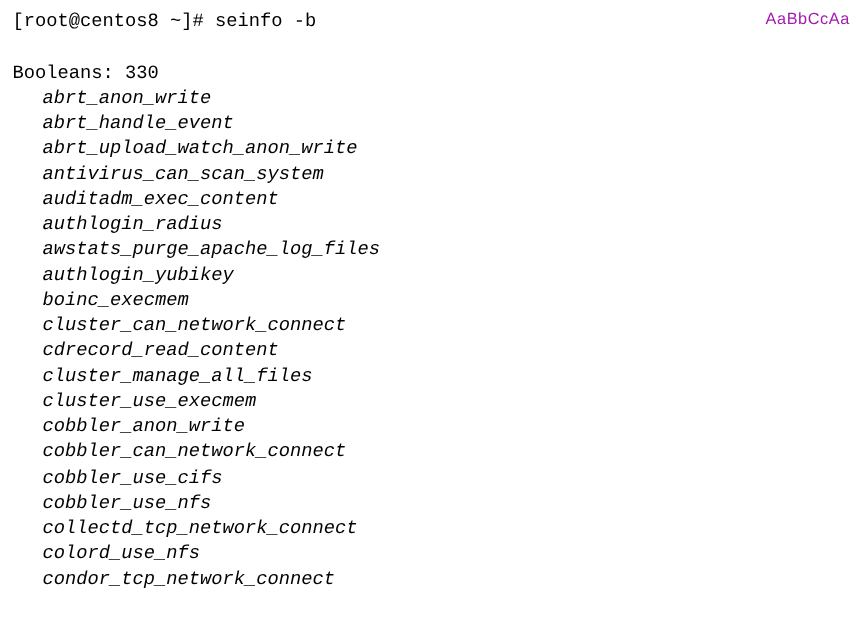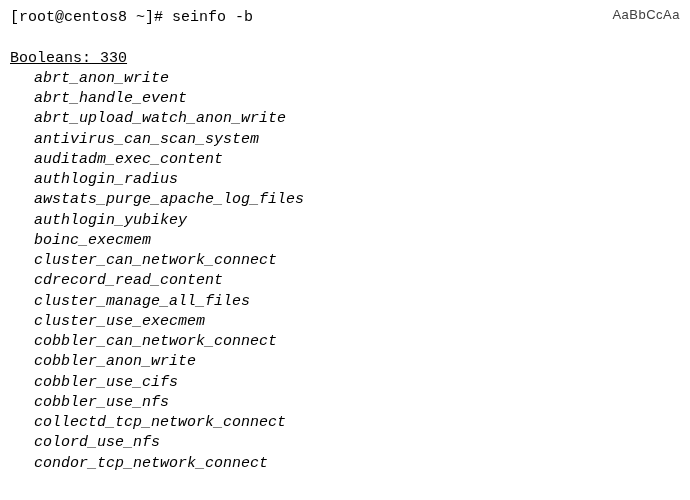--- a/index.html
+++ b/index.html
@@ -18,36 +18,35 @@
       height: 500px;
       overflow: hidden;
       position: relative;
     }
     .prompt-line {
       white-space: pre;
       font-family: Liberation Mono, monospace;
     }
     .header-line {
       white-space: pre;
-      text-decoration: underline;
     }
     .boolean-list {
       padding-left: 24px;
     }
     .boolean-item {
       white-space: pre;
       font-style: italic;
     }
     .top-right-faded {
       position: absolute;
       top: 6px;
       right: 10px;
       font-family: Arial, sans-serif;
       font-size: 13px;
-      color: #404040;
+      color: #a21caf;
       letter-spacing: 0.5px;
     }
   </style>
 </head>
 <body>
 
 <div class="top-right-faded">AaBbCcAa</div>
 
 <div class="prompt-line"><span>[root@centos8 ~]# </span><span>seinfo -b</span></div>
 
@@ -62,21 +61,21 @@
   <div class="boolean-item">antivirus_can_scan_system</div>
   <div class="boolean-item">auditadm_exec_content</div>
   <div class="boolean-item">authlogin_radius</div>
   <div class="boolean-item">awstats_purge_apache_log_files</div>
   <div class="boolean-item">authlogin_yubikey</div>
   <div class="boolean-item">boinc_execmem</div>
   <div class="boolean-item">cluster_can_network_connect</div>
   <div class="boolean-item">cdrecord_read_content</div>
   <div class="boolean-item">cluster_manage_all_files</div>
   <div class="boolean-item">cluster_use_execmem</div>
+  <div class="boolean-item">cobbler_anon_write</div>
   <div class="boolean-item">cobbler_can_network_connect</div>
-  <div class="boolean-item">cobbler_anon_write</div>
   <div class="boolean-item">cobbler_use_cifs</div>
   <div class="boolean-item">cobbler_use_nfs</div>
   <div class="boolean-item">collectd_tcp_network_connect</div>
   <div class="boolean-item">colord_use_nfs</div>
   <div class="boolean-item">condor_tcp_network_connect</div>
 
 </div>
 
 </body></html>

